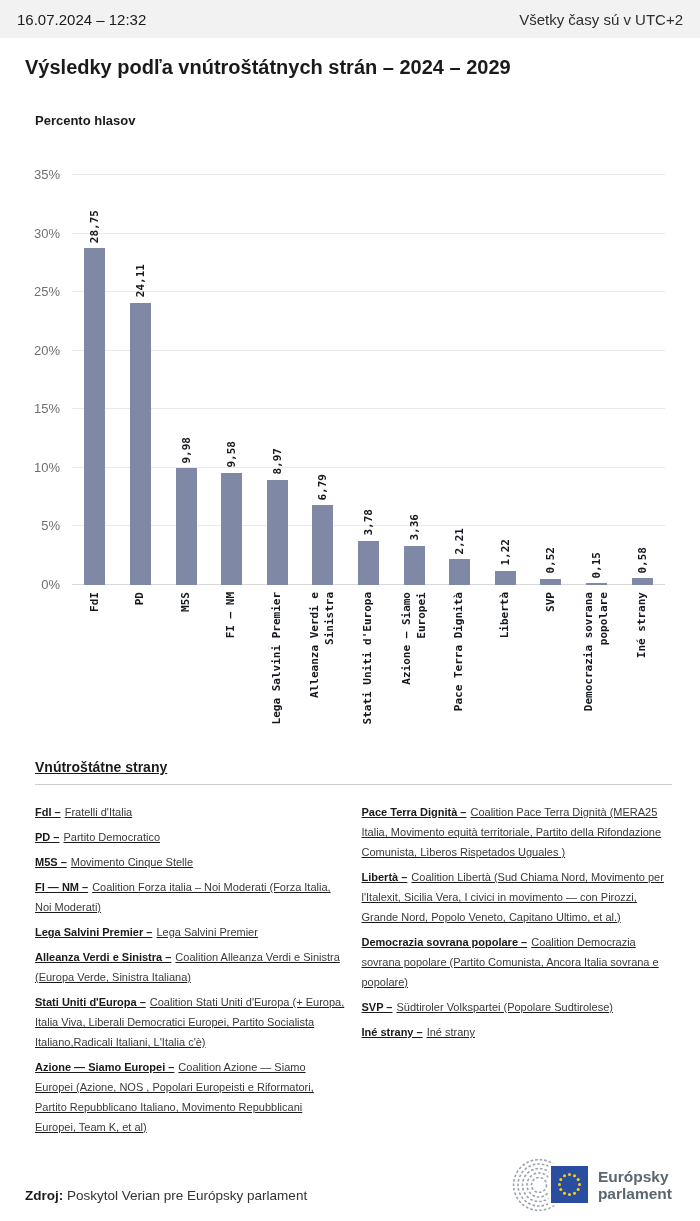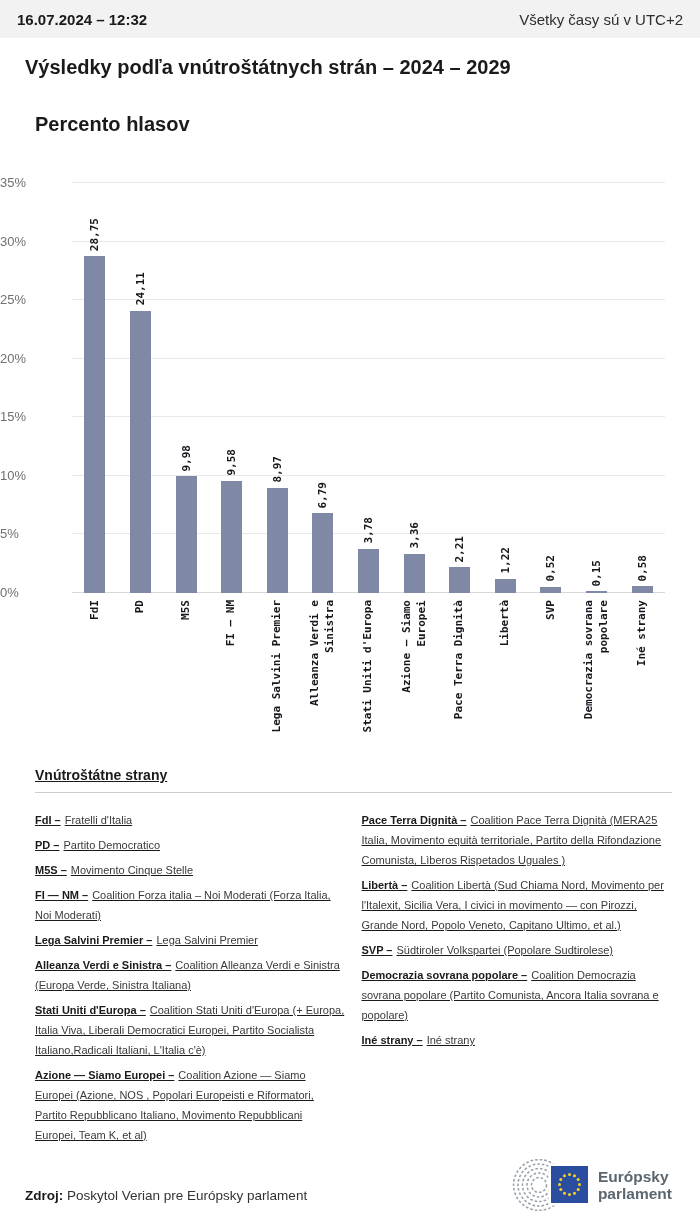--- a/index.html
+++ b/index.html
@@ -18,42 +18,42 @@
   
   .topbar {
     height: 38px;
     background: #f2f2f2;
     display: flex;
     align-items: center;
     justify-content: space-between;
     padding: 0 17px;
     flex: 0 0 auto;
   }
-  .topbar .datetime { font-weight: bold; font-size: 15px; color: #1a1a1a; }
+  .topbar .datetime { font-weight: normal; font-size: 15px; color: #1a1a1a; }
   .topbar .tz { font-size: 15px; color: #2e2e2e; font-weight: 400; }
 
   
   .title-sec { margin: 19px 25px 0 25px; }
   .page-title { font-size: 20px; font-weight: bold; color: #1a1a1a; line-height: 20px; }
   .page-subtitle { font-size: 16px; font-weight: 400; color: #3c3c3c; line-height: 20px; margin-top: 12px; }
 
-  .chart-title { margin: 36px 35px 0 35px; font-size: 20px; font-weight: bold; color: #1a1a1a; }
+  .chart-title { margin: 36px 35px 0 35px; font-size: 13px; font-weight: bold; color: #1a1a1a; }
 
   
   .chart-wrap {
     position: relative;
     margin-top: 47px;
     padding-left: 72px;
     padding-right: 35px;
     flex: 0 0 auto;
   }
   .ylabels { position: absolute; left: 0; top: 0; height: 410px; width: 60px; }
   .ytick {
     position: absolute; right: 0; width: 60px;
-    text-align: left; font-size: 13px; color: #707070;
+    text-align: right; font-size: 13px; color: #707070;
     transform: translateY(50%); line-height: 16px;
   }
   .plot { position: relative; height: 410px; }
   .gridline { position: absolute; left: 0; right: 0; height: 1px; background: #e9e9e9; }
   .gridline.zero { background: #d8d8d8; }
   .slots { position: absolute; left: 0; right: 0; top: 0; bottom: 0; display: flex; }
   .slot {
     flex: 1 1 0;
     display: flex; flex-direction: column;
     justify-content: flex-end; align-items: center;
@@ -244,22 +244,22 @@
       <div class="legend-item"><span class="legend-term">M5S –</span><span>Movimento Cinque Stelle</span></div>
       <div class="legend-item"><span class="legend-term">FI — NM –</span><span>Coalition Forza italia – Noi Moderati (Forza Italia, Noi Moderati)</span></div>
       <div class="legend-item"><span class="legend-term">Lega Salvini Premier –</span><span>Lega Salvini Premier</span></div>
       <div class="legend-item"><span class="legend-term">Alleanza Verdi e Sinistra –</span><span>Coalition Alleanza Verdi e Sinistra (Europa Verde, Sinistra Italiana)</span></div>
       <div class="legend-item"><span class="legend-term">Stati Uniti d'Europa –</span><span>Coalition Stati Uniti d'Europa (+ Europa, Italia Viva, Liberali Democratici Europei, Partito Socialista Italiano,Radicali Italiani, L'Italia c'è)</span></div>
       <div class="legend-item"><span class="legend-term">Azione — Siamo Europei –</span><span>Coalition Azione — Siamo Europei (Azione, NOS , Popolari Europeisti e Riformatori, Partito Repubblicano Italiano, Movimento Repubblicani Europei, Team K, et al)</span></div>
     </div>
     <div class="legend-col">
       <div class="legend-item"><span class="legend-term">Pace Terra Dignità –</span><span>Coalition Pace Terra Dignità (MERA25 Italia, Movimento equità territoriale, Partito della Rifondazione Comunista, Lìberos Rispetados Uguales )</span></div>
       <div class="legend-item"><span class="legend-term">Libertà –</span><span>Coalition Libertà (Sud Chiama Nord, Movimento per l'Italexit, Sicilia Vera, I civici in movimento — con Pirozzi, Grande Nord, Popolo Veneto, Capitano Ultimo, et al.)</span></div>
+      <div class="legend-item"><span class="legend-term">Democrazia sovrana popolare –</span><span>Coalition Democrazia sovrana popolare (Partito Comunista, Ancora Italia sovrana e popolare)</span></div>
       <div class="legend-item"><span class="legend-term">SVP –</span><span>Südtiroler Volkspartei (Popolare Sudtirolese)</span></div>
-      <div class="legend-item"><span class="legend-term">Democrazia sovrana popolare –</span><span>Coalition Democrazia sovrana popolare (Partito Comunista, Ancora Italia sovrana e popolare)</span></div>
       <div class="legend-item"><span class="legend-term">Iné strany –</span><span>Iné strany</span></div>
     </div>
   </div>
 </div>
 
 <div class="footer">
   <div class="source-line">
     <span class="source-label">Zdroj:</span>
     <span>Poskytol Verian pre Európsky parlament</span>
   </div>

